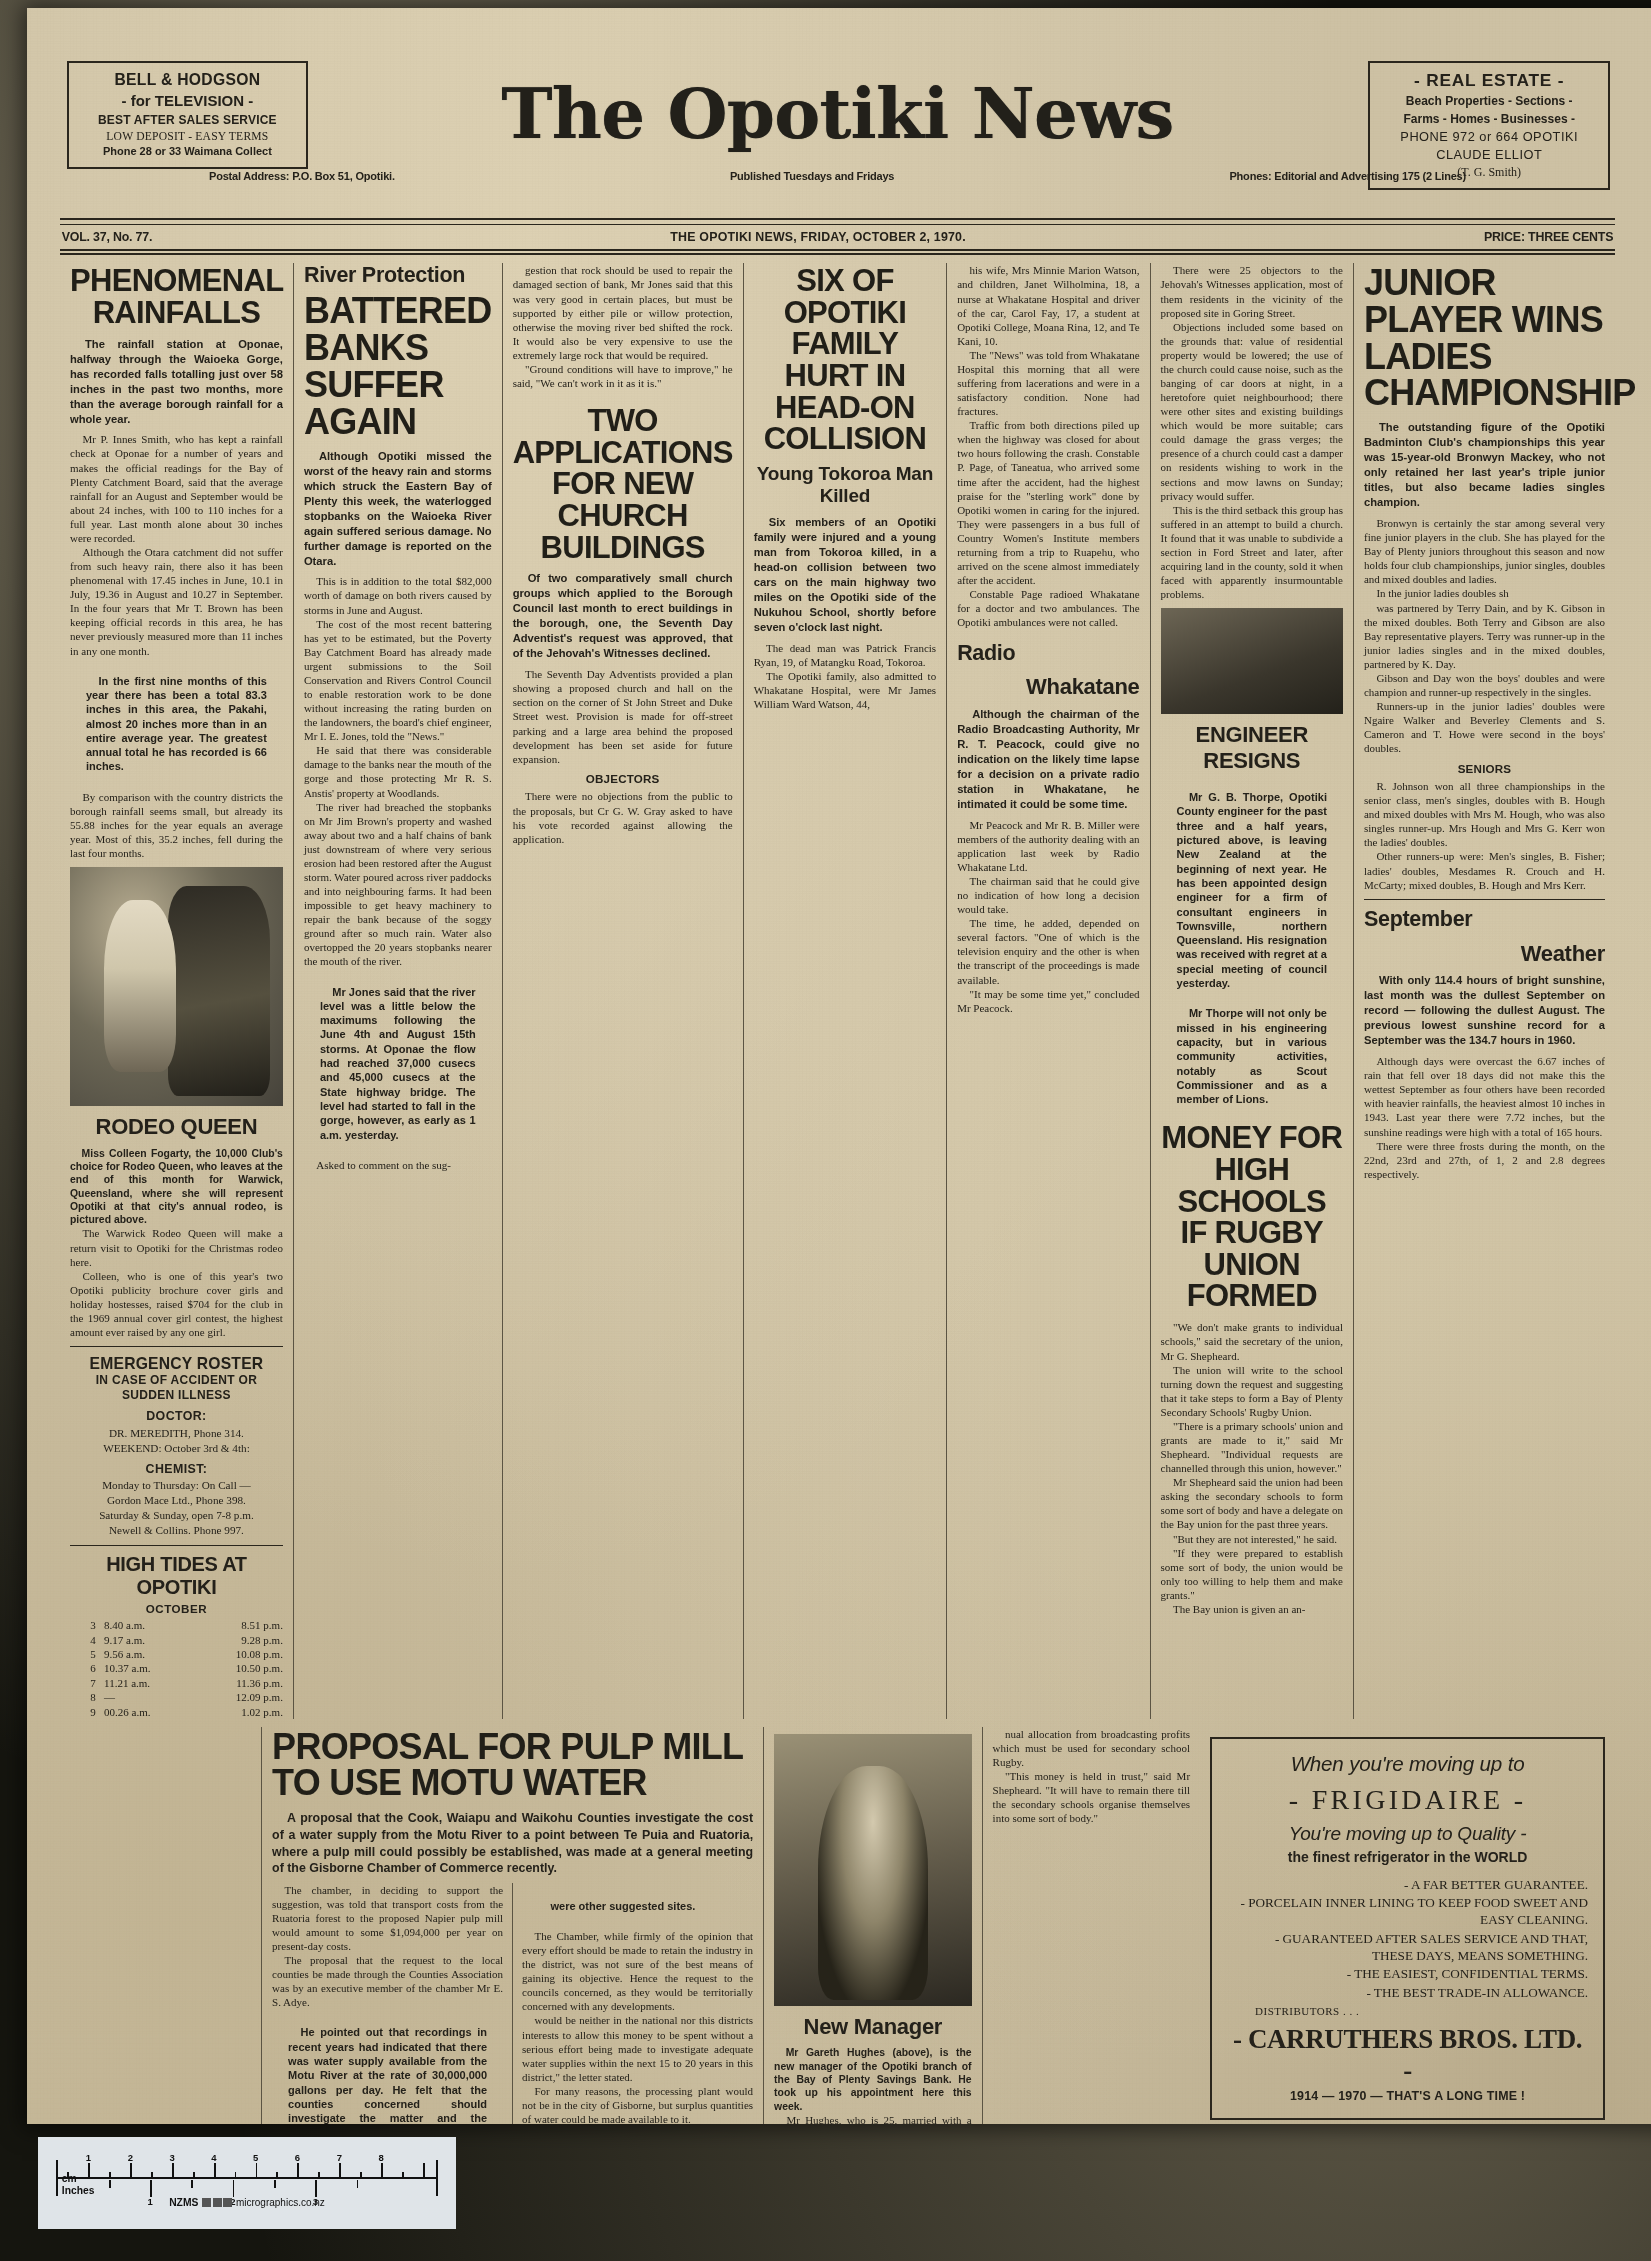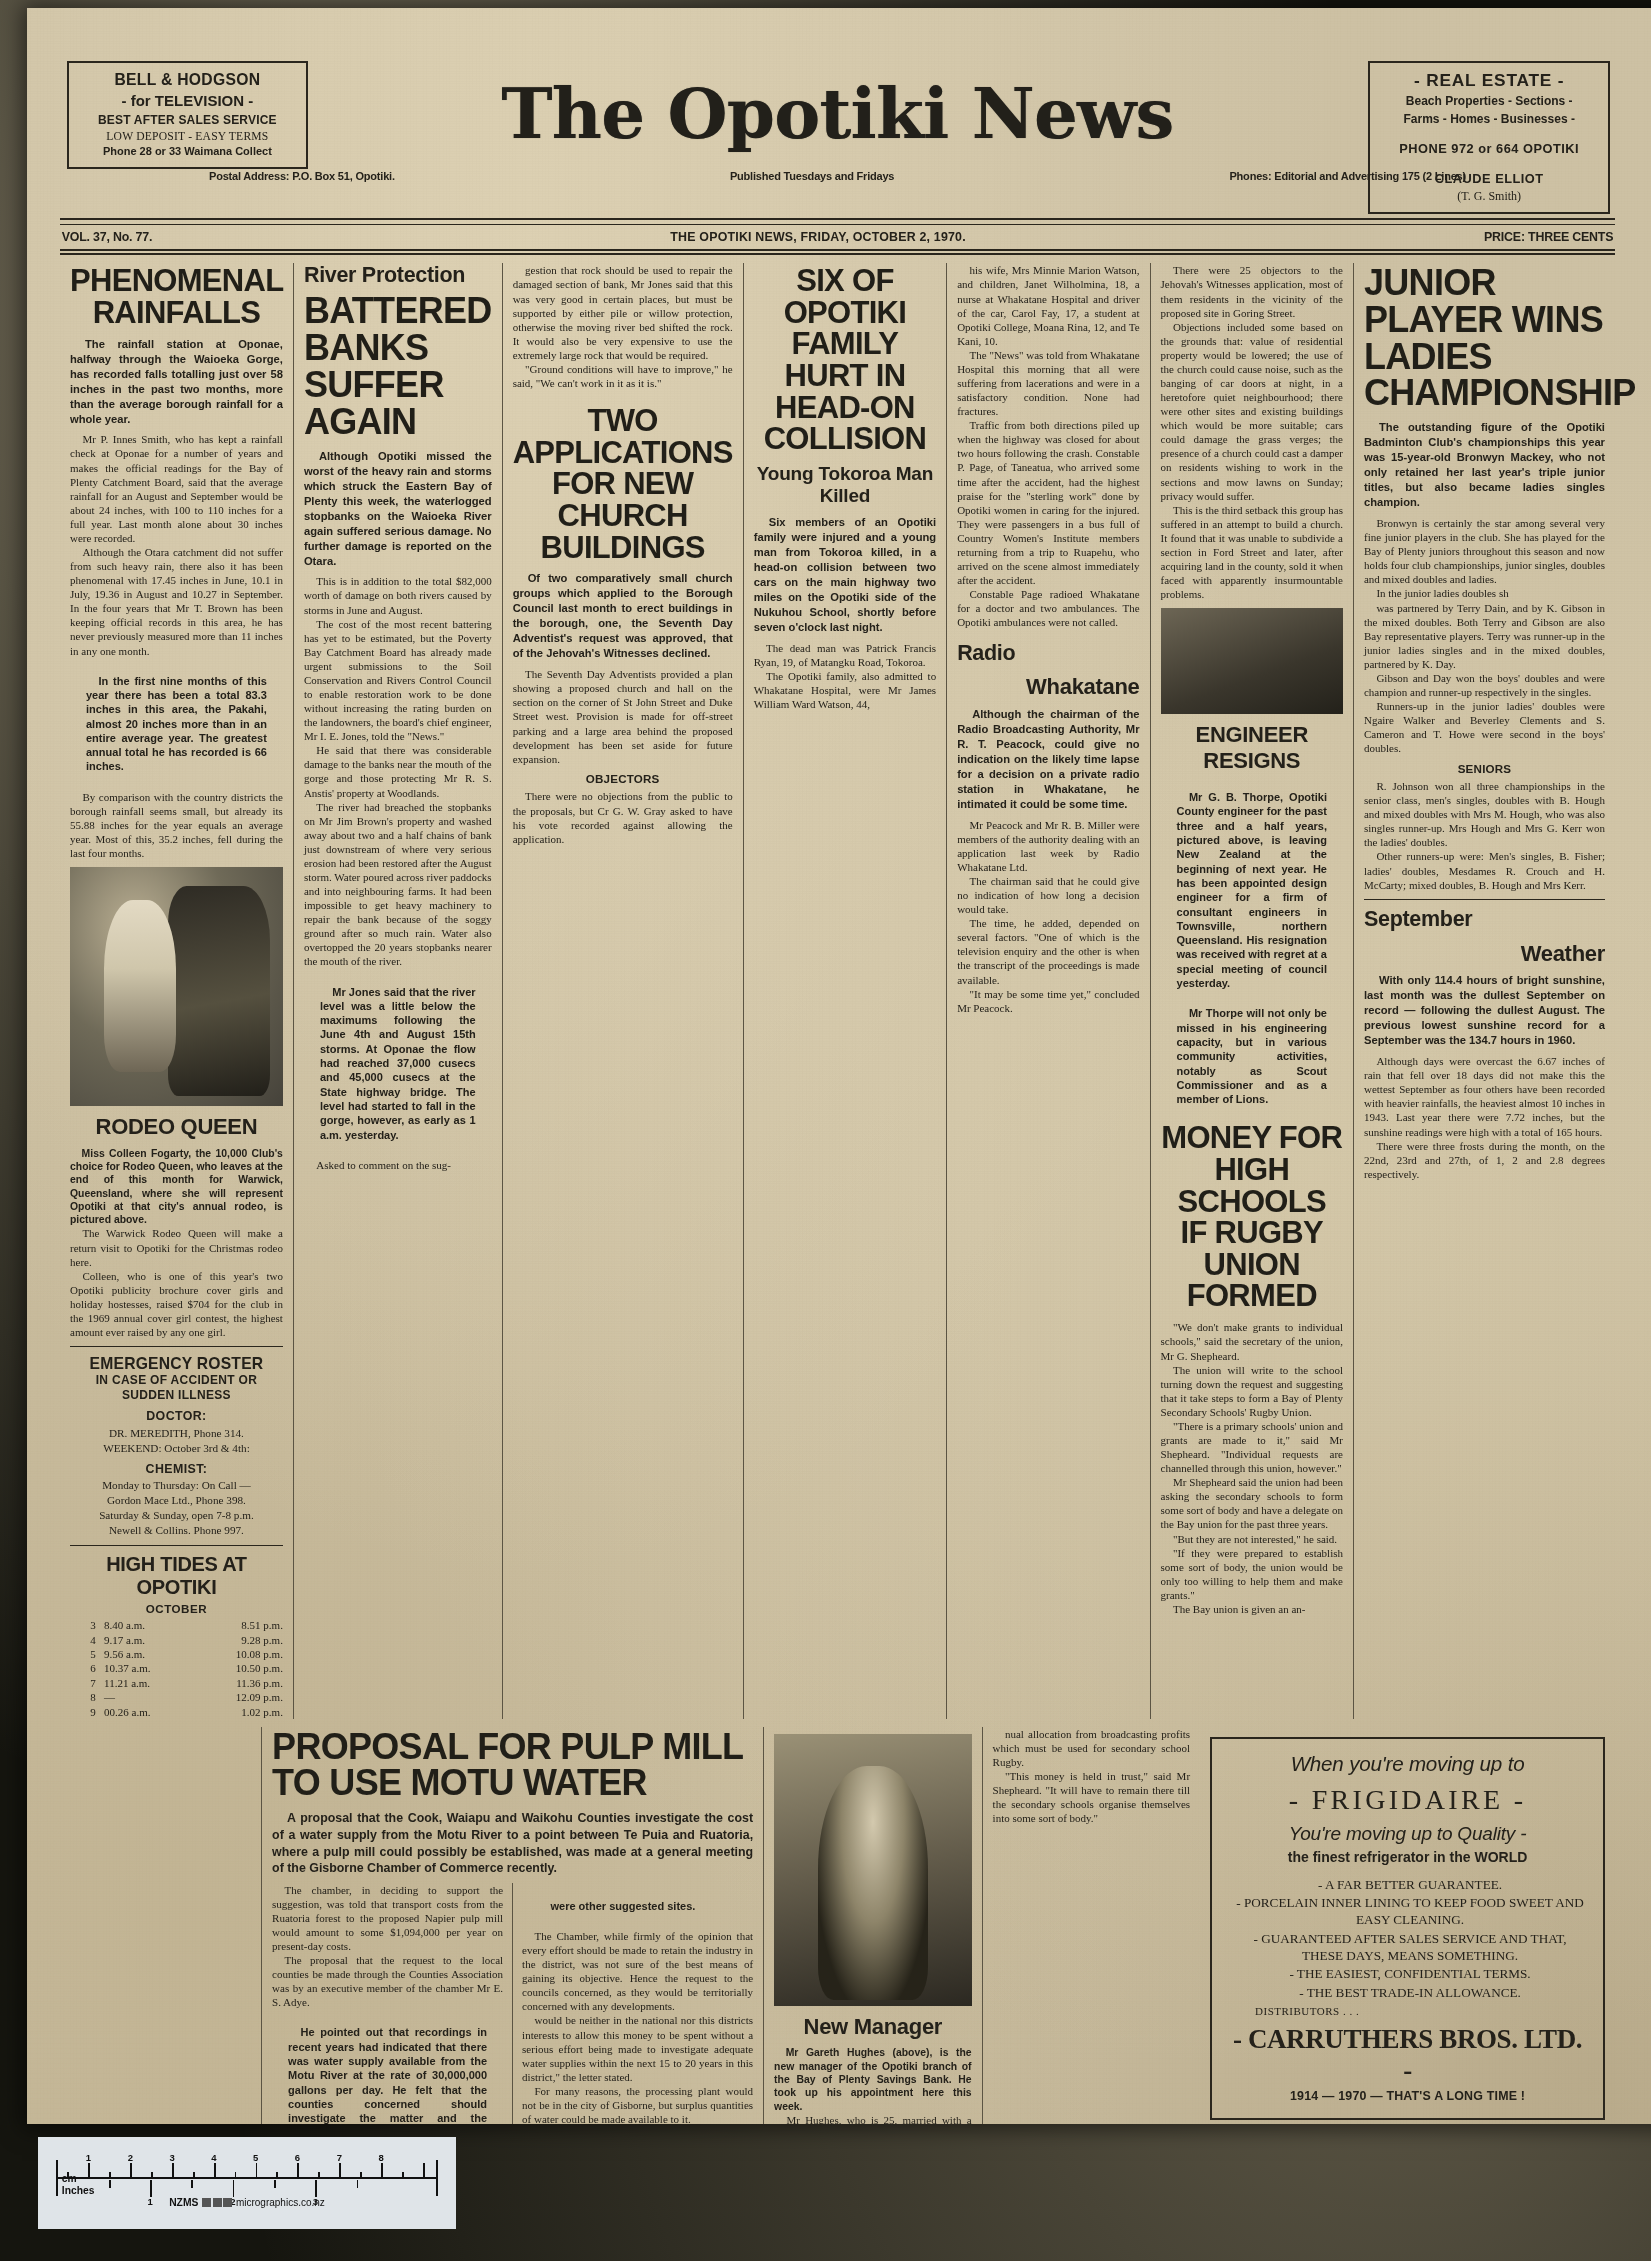--- a/index.html
+++ b/index.html
@@ -45,21 +45,21 @@
   }
   .adbox.left{left:6.6px;top:13.2px;width:221px;}
   .adbox.right{right:5px;top:13.2px;width:221px;}
   .ad-l1{font-family:"Liberation Sans",sans-serif;font-weight:bold;font-size:15.7px;letter-spacing:0.3px;}
   .ad-l2{font-family:"Liberation Sans",sans-serif;font-weight:bold;font-size:15px;margin-top:2.5px;}
   .ad-l3{font-family:"Liberation Sans",sans-serif;font-weight:bold;font-size:12px;margin-top:3.3px;letter-spacing:0.2px;}
   .ad-l4{font-family:"Liberation Serif",serif;font-size:11.6px;margin-top:1.7px;letter-spacing:0.2px;}
   .ad-l5{font-family:"Liberation Sans",sans-serif;font-size:11px;font-weight:bold;margin-top:1.7px;}
   .re-1{font-family:"Liberation Sans",sans-serif;font-weight:bold;font-size:17.3px;letter-spacing:0.8px;}
   .re-2{font-family:"Liberation Sans",sans-serif;font-weight:bold;font-size:12px;margin-top:3.3px;}
-  .re-4{font-family:"Liberation Sans",sans-serif;font-weight:bold;font-size:12.8px;margin-top:14px;letter-spacing:0.5px;}
+  .re-4{font-family:"Liberation Sans",sans-serif;font-weight:normal;font-size:12.8px;margin-top:2px;letter-spacing:0.5px;}
   .re-5{font-family:"Liberation Serif",serif;font-size:12px;margin-top:2.5px;}
 
   .title{
     position:absolute;left:50%;transform:translateX(-50%);top:25px;
     font-family:"DejaVu Serif",serif;font-weight:bold;
     font-size:69px;letter-spacing:-0.8px;white-space:nowrap;
     color:#22201a;
     text-shadow:0 0 0.8px rgba(34,32,26,.6);
   }
   .subline{
@@ -178,21 +178,21 @@
   .roster-lbl{font-family:"Liberation Sans",sans-serif;font-weight:bold;font-size:12.4px;text-align:center;margin:6.6px 0 2.5px;letter-spacing:0.4px;}
   .tides-hd{font-family:"Liberation Sans",sans-serif;font-weight:bold;font-size:20px;text-align:center;letter-spacing:-0.3px;}
   .tides-month{font-family:"Liberation Sans",sans-serif;font-weight:bold;font-size:11.6px;text-align:center;margin:2.5px 0 3.3px;letter-spacing:0.5px;}
 
   
   .frig{border:2.5px solid #2a261d;padding:13.2px 15px 15px;margin-top:10px;text-align:center;}
   .frig-1{font-family:"Liberation Sans",sans-serif;font-style:italic;font-size:20.6px;font-weight:normal;letter-spacing:-0.2px;}
   .frig-2{font-family:"Liberation Serif",serif;font-size:28px;letter-spacing:3.3px;margin:7.4px 0 7.4px;}
   .frig-3{font-family:"Liberation Sans",sans-serif;font-style:italic;font-size:19px;margin-bottom:4.1px;letter-spacing:-0.2px;}
   .frig-4{font-family:"Liberation Sans",sans-serif;font-weight:bold;font-size:14px;margin-bottom:11.6px;}
-  .frig-list{font-family:"Liberation Serif",serif;font-size:13.2px;line-height:1.28;text-align:center;margin:0 0 3.3px 5px;}
+  .frig-list{font-family:"Liberation Serif",serif;font-size:13.2px;line-height:1.28;text-align:right;margin:0 0 3.3px 5px;}
   .frig-list div{margin-bottom:1.7px;}
   .frig-dist{font-family:"Liberation Serif",serif;font-size:11px;text-align:left;margin:3.3px 0 6.6px 28px;letter-spacing:0.5px;}
   .frig-5{font-family:"Liberation Serif",serif;font-weight:bold;font-size:27px;letter-spacing:-0.4px;margin:3.3px 0 3.3px;}
   .frig-6{font-family:"Liberation Sans",sans-serif;font-weight:bold;font-size:12.4px;letter-spacing:0.2px;}
 
   
   .scalewrap{position:absolute;left:38px;top:2137px;width:418px;height:92px;background:#dfe4e8;}
   .ruler{position:absolute;left:18px;top:18px;right:18px;height:46px;}
   .ruler .axis{position:absolute;left:0;right:0;top:22px;height:2.1px;background:#111;}
   .ruler .end{position:absolute;width:2.1px;background:#111;}

